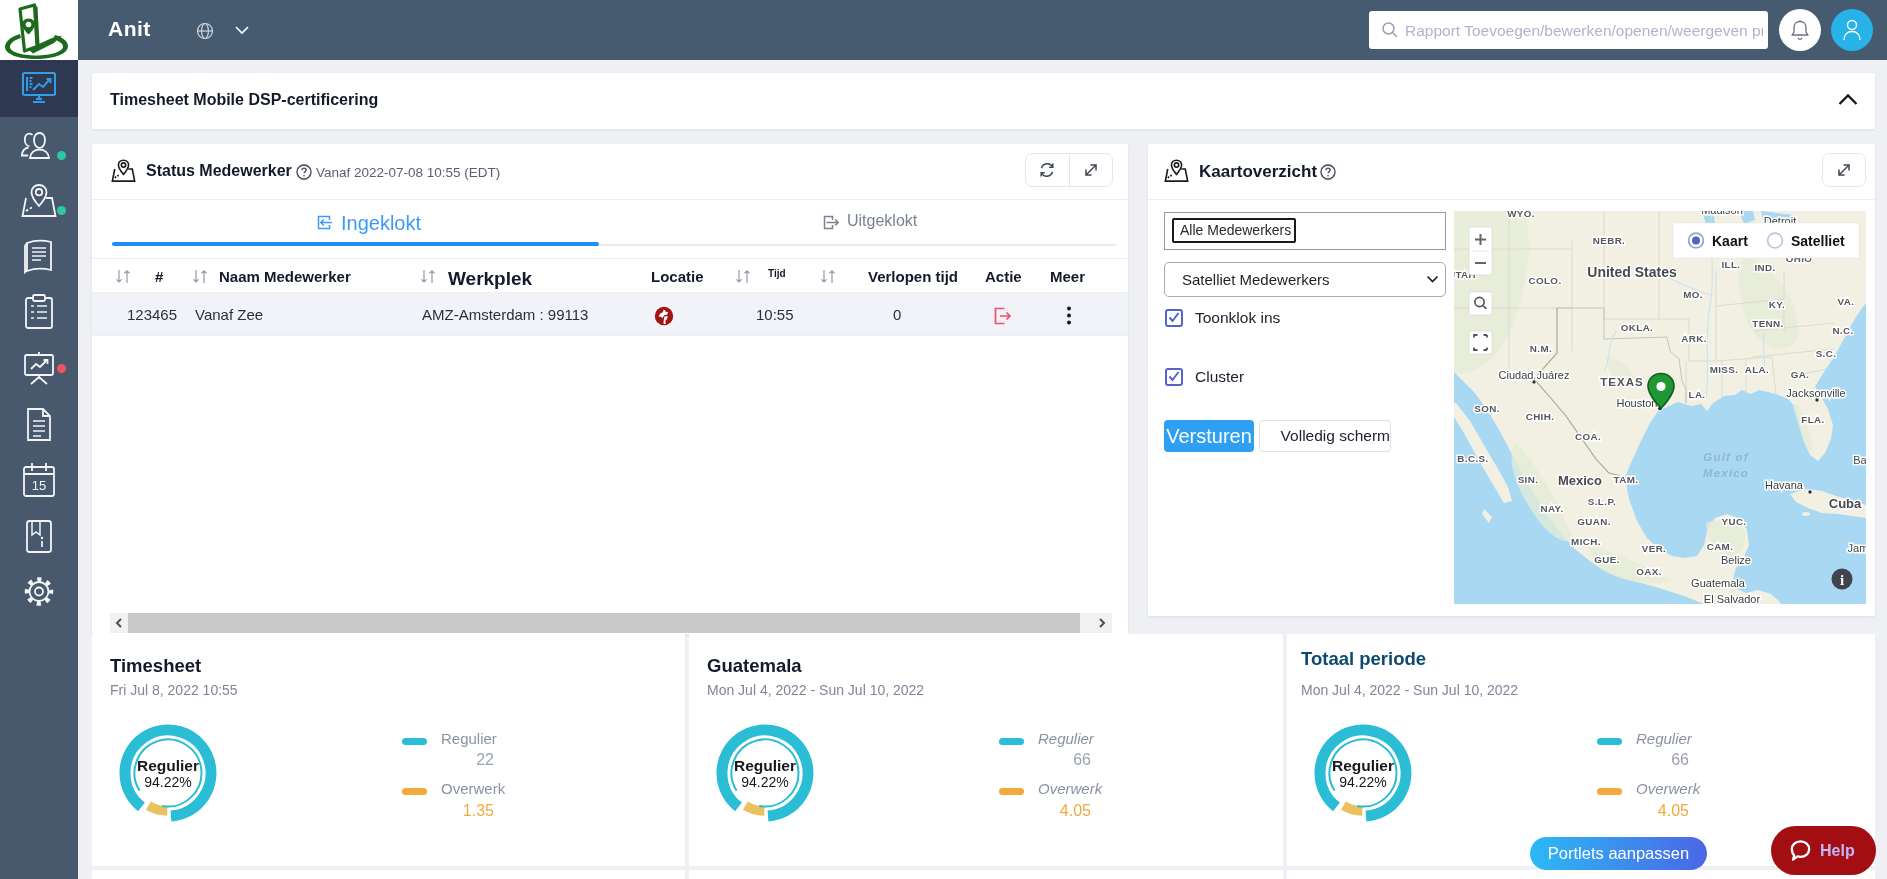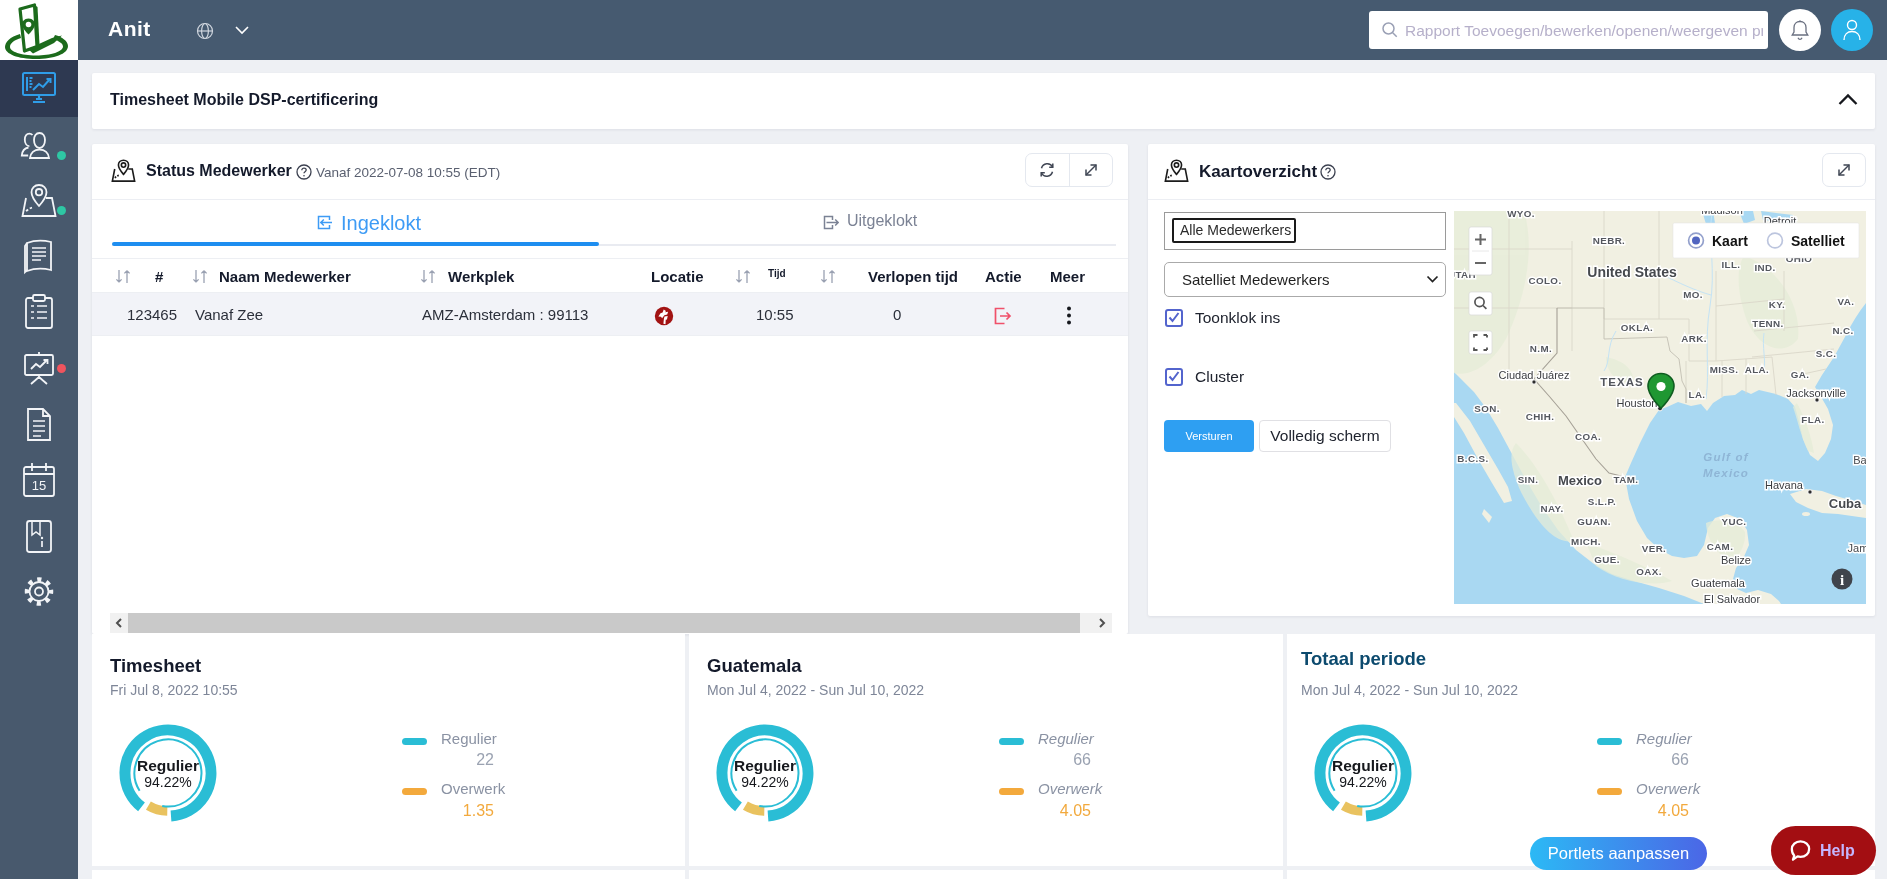--- a/index.html
+++ b/index.html
@@ -173,21 +173,21 @@
     <path d="M5 1v12M5 13l-2.6-2.6M5 13l2.6-2.6M13 14V2M13 1.8l-2.6 2.6M13 1.8l2.6 2.6"></path>
   </svg>
 <div class="abs bold" style="left:155px;top:268px;font-size:15px;color:#141a2b">#</div>
 <svg class="abs" style="left:191px;top:269px" width="18" height="15" viewBox="0 0 18 15" fill="none" stroke="#9aa1b2" stroke-width="1.3">
     <path d="M5 1v12M5 13l-2.6-2.6M5 13l2.6-2.6M13 14V2M13 1.8l-2.6 2.6M13 1.8l2.6 2.6"></path>
   </svg>
 <div class="abs bold" style="left:219px;top:268px;font-size:15px;color:#141a2b">Naam Medewerker</div>
 <svg class="abs" style="left:419px;top:269px" width="18" height="15" viewBox="0 0 18 15" fill="none" stroke="#9aa1b2" stroke-width="1.3">
     <path d="M5 1v12M5 13l-2.6-2.6M5 13l2.6-2.6M13 14V2M13 1.8l-2.6 2.6M13 1.8l2.6 2.6"></path>
   </svg>
-<div class="abs bold" style="left:448px;top:268px;font-size:15px;color:#141a2b">Werkplek</div>
+<div class="abs bold" style="left:448px;top:268px;font-size:19px;color:#141a2b">Werkplek</div>
 <div class="abs bold" style="left:651px;top:268px;font-size:15px;color:#141a2b">Locatie</div>
 <svg class="abs" style="left:734px;top:269px" width="18" height="15" viewBox="0 0 18 15" fill="none" stroke="#9aa1b2" stroke-width="1.3">
     <path d="M5 1v12M5 13l-2.6-2.6M5 13l2.6-2.6M13 14V2M13 1.8l-2.6 2.6M13 1.8l2.6 2.6"></path>
   </svg>
 <div class="abs bold" style="left:768px;top:268px;font-size:10px;color:#141a2b">Tijd</div>
 <svg class="abs" style="left:819px;top:269px" width="18" height="15" viewBox="0 0 18 15" fill="none" stroke="#9aa1b2" stroke-width="1.3">
     <path d="M5 1v12M5 13l-2.6-2.6M5 13l2.6-2.6M13 14V2M13 1.8l-2.6 2.6M13 1.8l2.6 2.6"></path>
   </svg>
 <div class="abs bold" style="left:868px;top:268px;font-size:15px;color:#141a2b">Verlopen tijd</div>
 <div class="abs bold" style="left:985px;top:268px;font-size:15px;color:#141a2b">Actie</div>
@@ -241,22 +241,22 @@
 <div class="abs" style="left:1165px;top:309px;width:18px;height:18px;border:2px solid #5364cd;border-radius:3px;background:#fff"></div>
 <svg class="abs" style="left:1168px;top:312px" width="12" height="11" viewBox="0 0 12 11" fill="none" stroke="#5364cd" stroke-width="2">
     <path d="M1.5 5.5l3 3.5 6-8"></path>
   </svg>
 <div class="abs" style="left:1195px;top:309px;font-size:15.5px;color:#20242f">Toonklok ins</div>
 <div class="abs" style="left:1165px;top:368px;width:18px;height:18px;border:2px solid #5364cd;border-radius:3px;background:#fff"></div>
 <svg class="abs" style="left:1168px;top:371px" width="12" height="11" viewBox="0 0 12 11" fill="none" stroke="#5364cd" stroke-width="2">
     <path d="M1.5 5.5l3 3.5 6-8"></path>
   </svg>
 <div class="abs" style="left:1195px;top:368px;font-size:15.5px;color:#20242f">Cluster</div>
-<div class="abs" style="left:1164px;top:420px;width:90px;height:32px;background:#2e9ff2;border-radius:4px;color:#fff;font-size:11px;text-align:center;line-height:32px">Versturen</div>
-<div class="abs" style="left:1259px;top:420px;width:132px;height:32px;background:#fff;border:1px solid #e0e0e4;border-radius:4px;color:#20242f;font-size:15.5px;text-align:center;line-height:30px">Volledig scherm</div>
+<div class="abs" style="left:1164px;top:420px;width:90px;height:32px;background:#2e9ff2;border-radius:4px;color:#fff;font-size:20px;text-align:center;line-height:32px">Versturen</div>
+<div class="abs" style="left:1259px;top:420px;width:132px;height:32px;background:#fff;border:1px solid #e0e0e4;border-radius:4px;color:#20242f;font-size:15.5px;text-align:right;line-height:30px">Volledig scherm</div>
 <svg class="abs" style="left:1454px;top:211px" width="412" height="393" viewBox="0 0 412 393" font-family="Liberation Sans,sans-serif">
 <rect width="412" height="393" fill="#a9d8f2"></rect>
 <path d="M0,0 L412,0 L412,92 C404,102 398,112 392,124 L380,146 L368,164 L361,176 L366,184 L374,198 L379,214 L377,228 L371,242 L364,250 L356,244 L349,228 L345,210 L341,196 L334,188 L322,183 L305,179 L297,183 L288,179 L281,184 L270,185 L259,192 L253,200 L247,193 L237,195 L224,191 L213,196 L205,199 L196,212 L186,232 L177,252 L171,266 L175,288 L183,310 L193,327 L205,338 L218,345 L230,347 L243,345 L250,334 L254,317 L261,307 L273,303 L286,308 L293,319 L295,334 L289,348 L282,357 L279,368 L283,378 L292,382 L304,379 L317,383 L325,390 L327,393 L250,393 L230,385 L205,377 L180,370 L158,363 L140,353 L122,339 L104,319 L88,296 L72,269 L58,243 L44,217 L32,197 L20,181 L8,169 L0,161 Z" fill="#f1f0e2"></path>
 <path d="M2,192 L16,210 L30,234 L44,258 L54,276 L58,290 L50,292 L38,272 L24,248 L10,222 L0,206 L0,192 Z" fill="#f1f0e2"></path>
 <path d="M30,298 L38,306 L35,312 L28,303 Z" fill="#f1f0e2"></path>
 <path d="M336,283 L352,278 L368,280 L382,285 L396,289 L412,294 L412,307 L398,305 L384,303 L368,302 L354,297 L342,291 Z" fill="#f1f0e2"></path>
 <ellipse cx="352" cy="303" rx="4" ry="2" fill="#f1f0e2"></ellipse>
 <ellipse cx="403" cy="337" rx="8" ry="3.5" fill="#f1f0e2"></ellipse>
 <g fill="#e6edd8" opacity="0.75">
 <path d="M0,0 L70,0 C82,40 70,90 52,128 C36,156 14,166 0,162 Z"></path>

